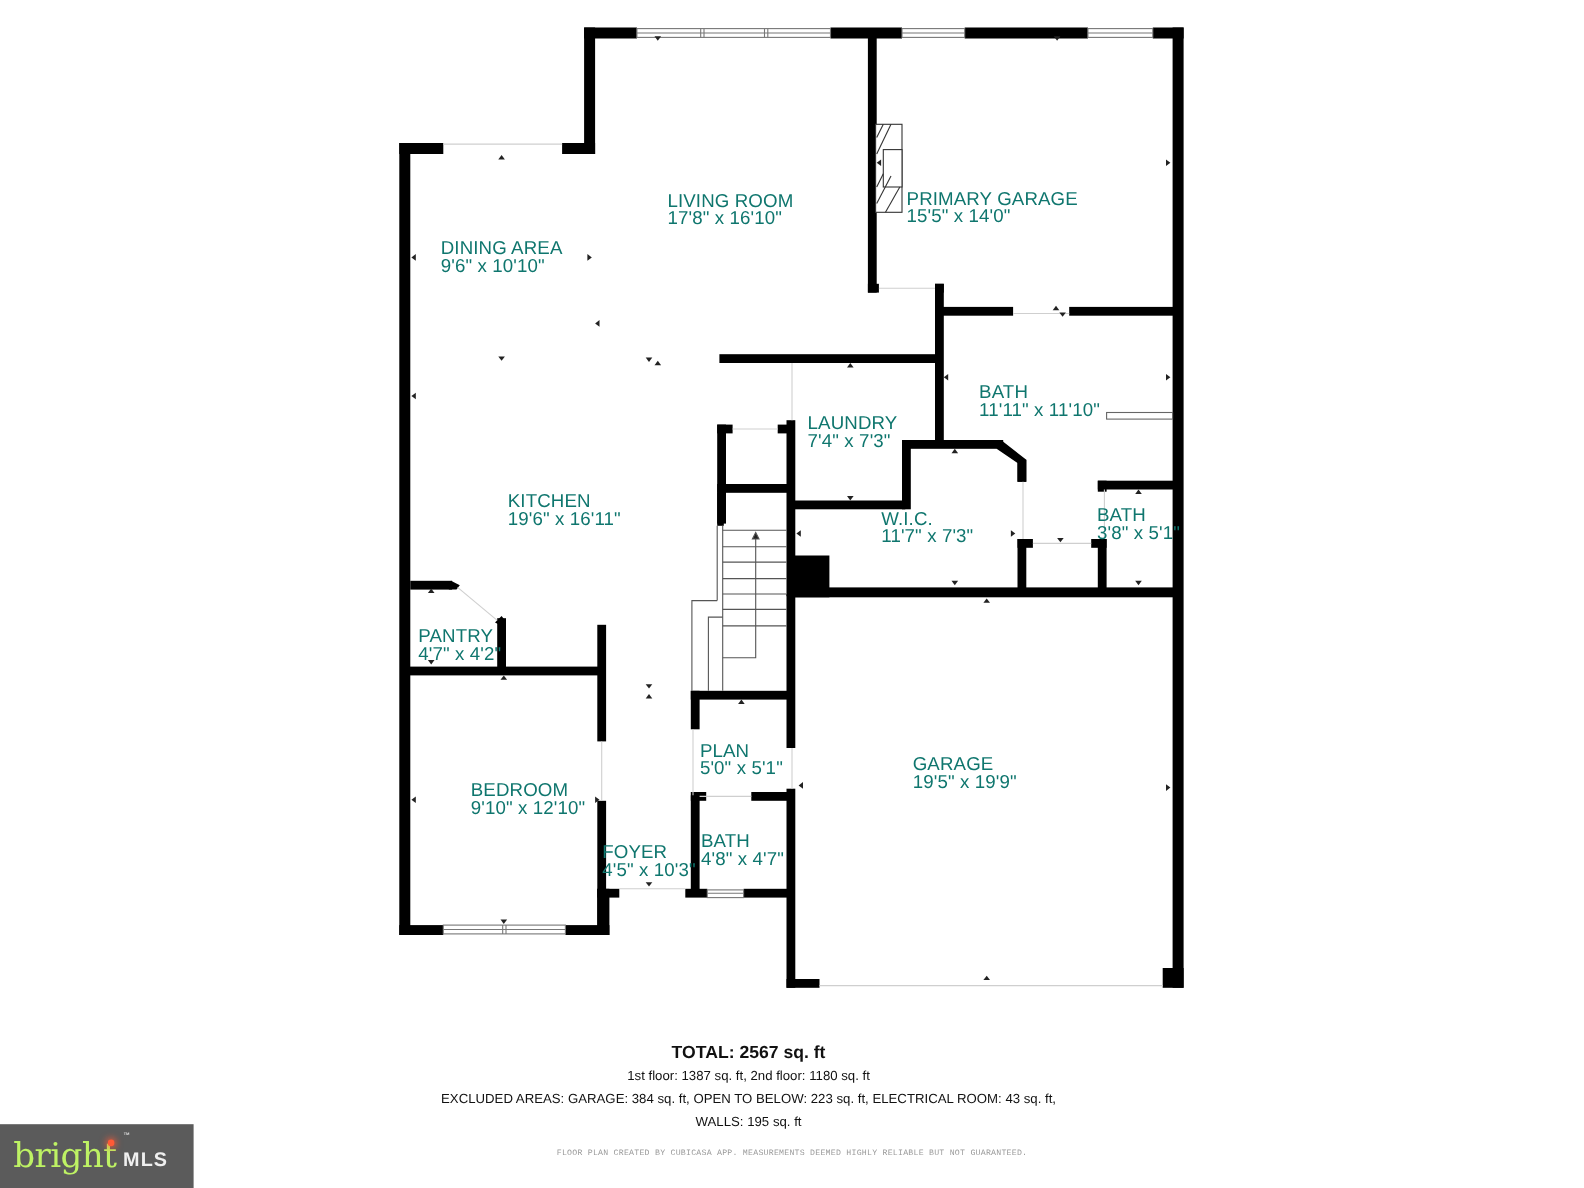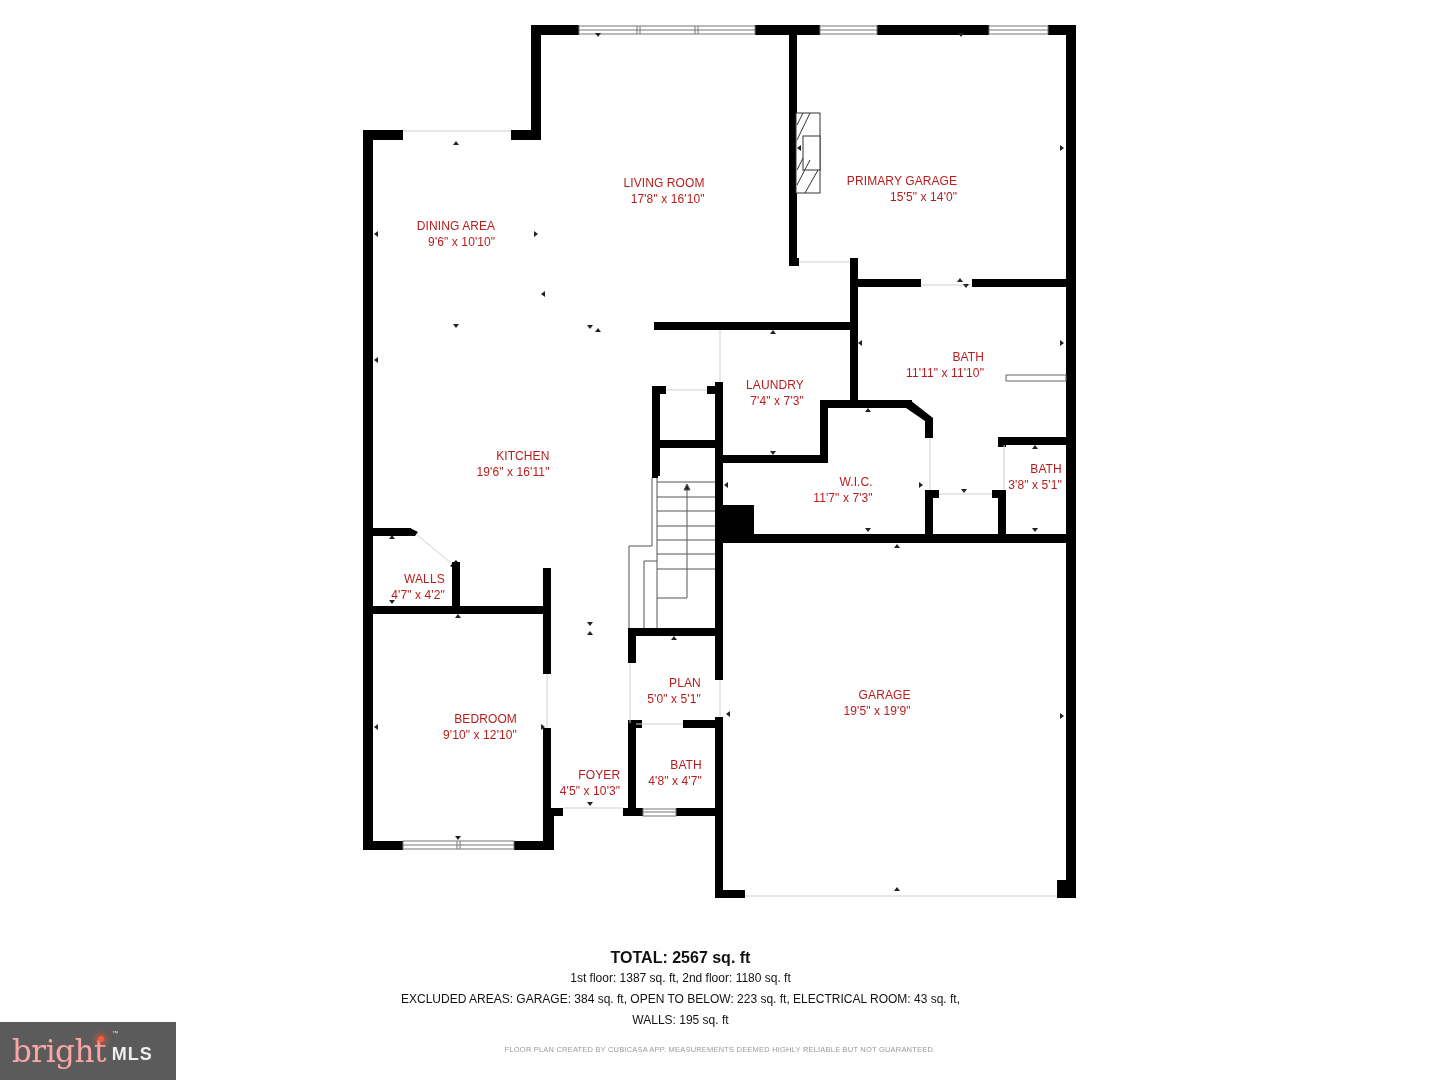--- a/index.html
+++ b/index.html
@@ -1,26 +1,26 @@
 <!DOCTYPE html>
 <html><head>
 <meta charset="utf-8">
 <style>
   html, body { margin: 0; padding: 0; background: #ffffff; }
   body { width: 1440px; height: 1080px; position: relative; overflow: hidden; font-family: "Liberation Sans", "DejaVu Sans", sans-serif; }
   #plan { position: absolute; left: 0; top: 0; width: 1440px; height: 1080px; }
-  .room-label { position: absolute; transform: translate(-50%, -50%); text-align: right; color: #b91c1c; font-size: 12px; line-height: 16px; white-space: nowrap; letter-spacing: 0.1px; }
+  .room-label { position: absolute; transform: translate(-50%, -50%); text-align: left; color: #0f766e; font-size: 17px; line-height: 16px; white-space: nowrap; letter-spacing: 0.1px; }
   .room-label .dim { display: block; }
   .room-label .name { display: block; }
   .summary { position: absolute; left: 0; width: 1361px; top: 948px; text-align: center; color: #111; font-family: "Liberation Sans", "DejaVu Sans", sans-serif; }
   .summary .total { font-weight: bold; font-size: 16px; line-height: 20px; }
   .summary .line { font-size: 12px; line-height: 21px; }
-  .disclaimer { position: absolute; left: 0; width: 1440px; top: 1045px; text-align: center; font-size: 7.5px; color: #9a9a9a; letter-spacing: 0.2px; }
+  .disclaimer { position: absolute; left: 0; width: 1440px; top: 1045px; text-align: center; font-size: 7.5px; color: #9a9a9a; letter-spacing: 0.2px; font-family: Liberation Mono, monospace; }
   .logo { position: absolute; left: 0; top: 1022px; width: 176px; height: 58px; background: #5b5b5b; display: flex; align-items: center; padding-left: 12px; box-sizing: border-box; }
-  .logo .word { font-family: "DejaVu Serif", "Liberation Serif", serif; font-size: 31px; color: #fca5a5; letter-spacing: -0.5px; position: relative; }
+  .logo .word { font-family: "DejaVu Serif", "Liberation Serif", serif; font-size: 31px; color: #bef264; letter-spacing: -0.5px; position: relative; }
   .logo .mls { font-family: "Liberation Sans", sans-serif; font-size: 18px; color: #efefef; margin-left: 6px; margin-top: 6px; letter-spacing: 1px; font-weight: bold; }
   .logo .spark { position: absolute; width: 6px; height: 6px; border-radius: 50%; background: #ff5a36; box-shadow: 0 0 6px 2px rgba(255,90,54,0.7); left: 98px; top: 14px; }
   .logo .tm { position: absolute; font-size: 6px; color: #eee; left: 112px; top: 8px; }
 </style>
 </head>
 <body>
 
 <svg id="plan" viewBox="0 0 1440 1080" xmlns="http://www.w3.org/2000/svg">
   <g fill="#000">
 
@@ -222,30 +222,30 @@
       <span class="dim">11'11" x 11'10"</span>
     </div>
     <div class="room-label" style="left: 775px; top: 393px;">
       <span class="name">LAUNDRY</span>
       <span class="dim">7'4" x 7'3"</span>
     </div>
     <div class="room-label" style="left: 513px; top: 464px;">
       <span class="name">KITCHEN</span>
       <span class="dim">19'6" x 16'11"</span>
     </div>
-    <div class="room-label" style="left: 843px; top: 490px;">
+    <div class="room-label" style="left: 843px; top: 480px;">
       <span class="name">W.I.C.</span>
       <span class="dim">11'7" x 7'3"</span>
     </div>
     <div class="room-label" style="left: 1035px; top: 477px;">
       <span class="name">BATH</span>
       <span class="dim">3'8" x 5'1"</span>
     </div>
     <div class="room-label" style="left: 418px; top: 587px;">
-      <span class="name">WALLS</span>
+      <span class="name">PANTRY</span>
       <span class="dim">4'7" x 4'2"</span>
     </div>
     <div class="room-label" style="left: 674px; top: 691px;">
       <span class="name">PLAN</span>
       <span class="dim">5'0" x 5'1"</span>
     </div>
     <div class="room-label" style="left: 877px; top: 703px;">
       <span class="name">GARAGE</span>
       <span class="dim">19'5" x 19'9"</span>
     </div>

